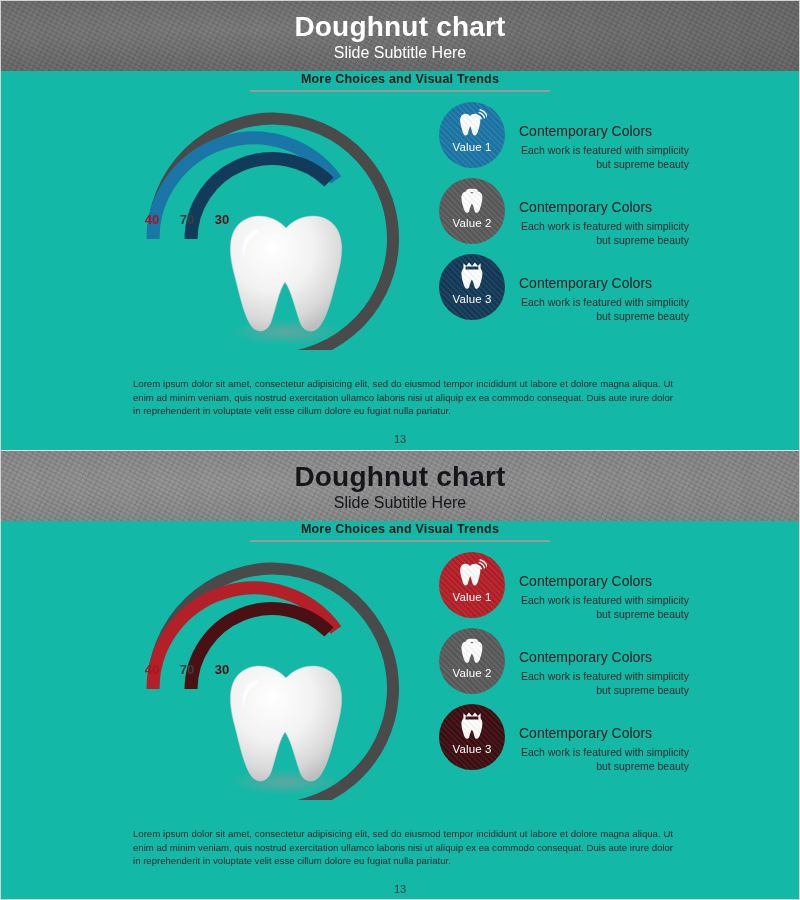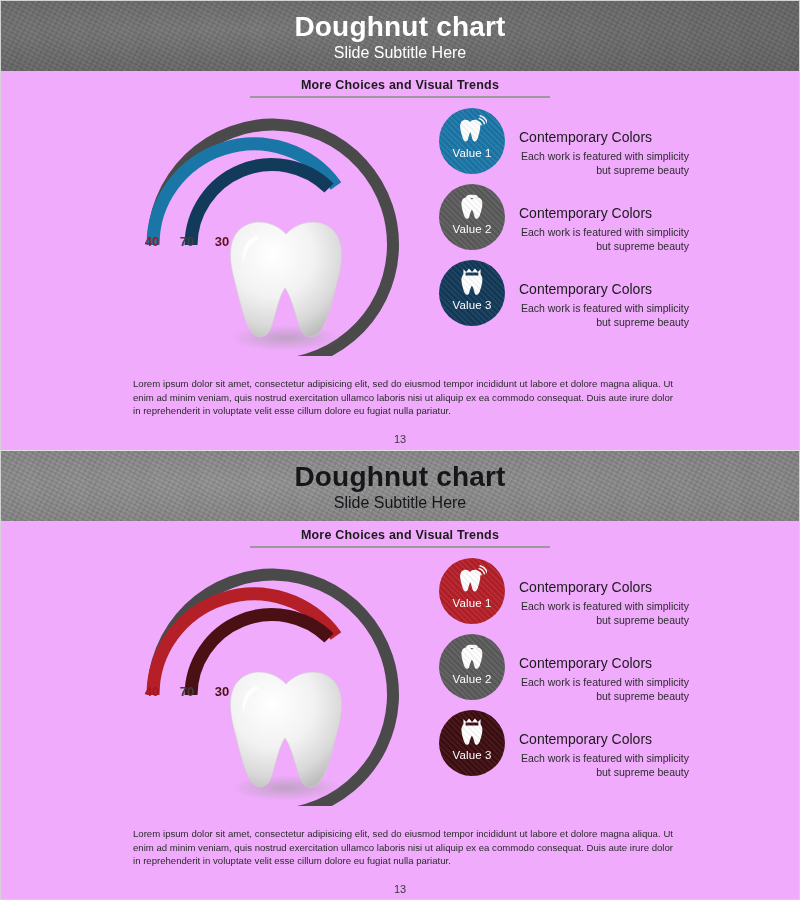--- a/index.html
+++ b/index.html
@@ -23,21 +23,21 @@
     border: 1px solid #d3d3d3;
     background: #ffffff;
     overflow: hidden;
   }
 
   
   .slide {
     position: relative;
     width: 798px;
     height: 449px;
-    background: #f0abfc;
+    background: #14b8a6;
     overflow: hidden;
   }
   .slide + .slide { border-top: 1px solid #e0e0e0; }
 
   
   .header-band {
     position: relative;
     width: 100%;
     height: 70px;
     background:
@@ -70,21 +70,21 @@
     line-height: 1.2;
     margin: 2px 0 0 0;
     color: #ffffff;
   }
   .dark-text .slide-title,
   .dark-text .slide-subtitle { color: #15161a; }
 
   
   .section-head {
     position: relative;
-    margin: 7px auto 0 auto;
+    margin: 1px auto 0 auto;
     width: 300px;
     text-align: center;
   }
   .section-head .sh-text {
     display: block;
     font-size: 12.5px;
     font-weight: bold;
     color: #1b1b1b;
     letter-spacing: .2px;
     padding-bottom: 4px;
@@ -107,21 +107,21 @@
     left: 132px;
     top: 8px;
     width: 300px;
     height: 250px;
   }
   .gauge-svg { position: absolute; left: 0; top: 0; }
 
   .gauge-labels {
     position: absolute;
     left: 8px;
-    top: 128px;
+    top: 112px;
     width: 120px;
     display: flex;
     gap: 13px;
     font-size: 13px;
     font-weight: bold;
   }
   .gauge-labels span { width: 22px; text-align: center; }
 
   
   .legend {

